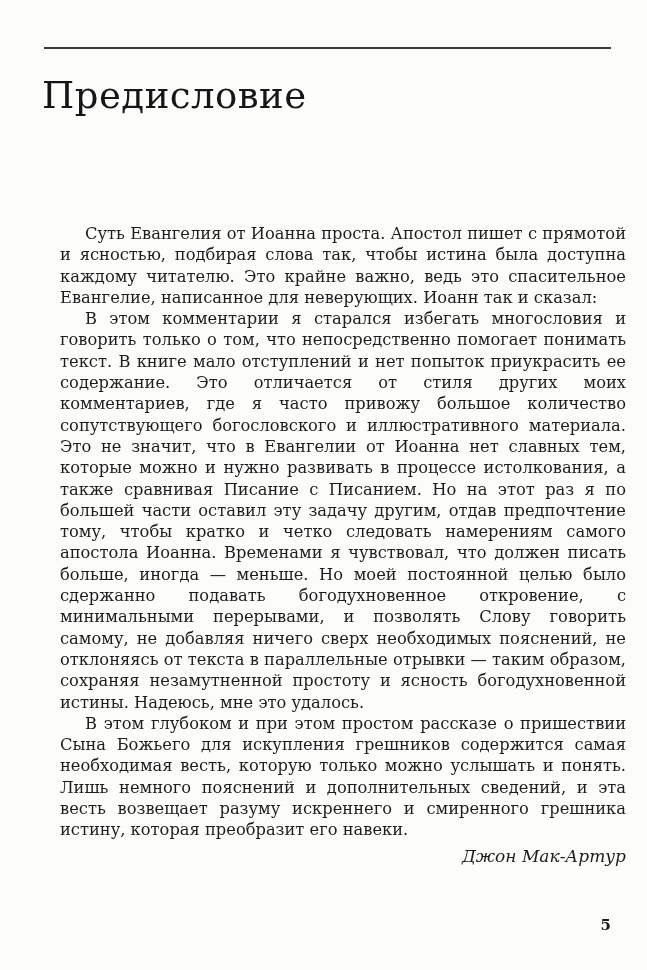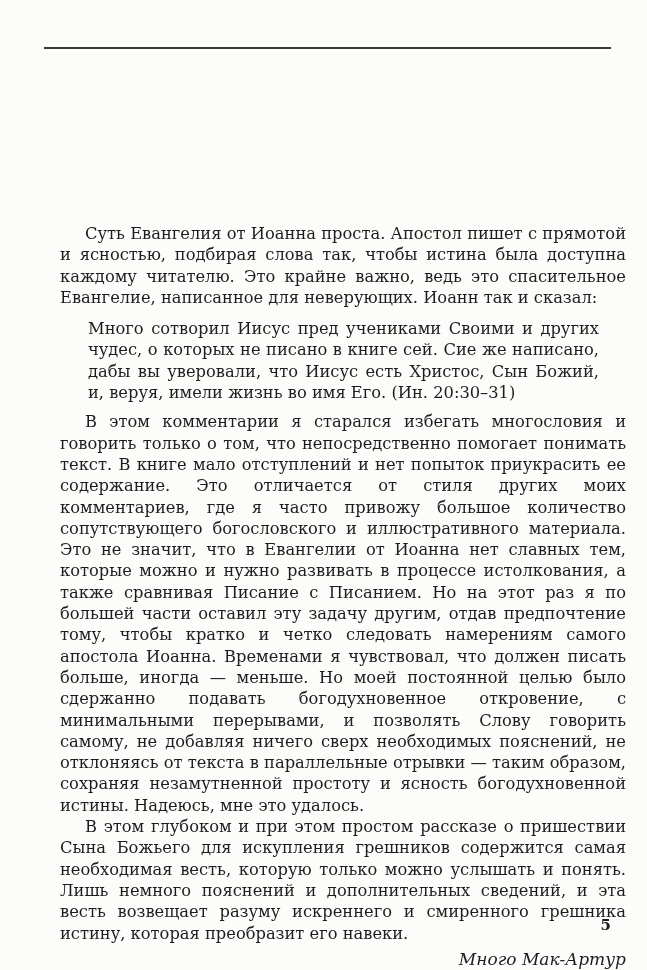--- a/index.html
+++ b/index.html
@@ -76,33 +76,33 @@
     color: #1a1a1a;
   }
 </style>
 </head>
 <body>
 
 <div class="page">
 
   <div class="top-rule"></div>
 
+  <h1 class="page-title">Предисловие</h1>
 
   <div class="content">
 
     <p>Суть Евангелия от Иоанна проста. Апостол пишет с прямотой и ясностью, подбирая слова так, чтобы истина была доступна каждому читателю. Это крайне важно, ведь это спасительное Евангелие, написанное для неверующих. Иоанн так и сказал:</p>
 
-    <blockquote class="scripture-quote">Много сотворил Иисус пред учениками Своими и других чудес, о которых не писано в книге сей. Сие же написано, дабы вы уверовали, что Иисус есть Христос, Сын Божий, и, веруя, имели жизнь во имя Его. (Ин. 20:30–31)</blockquote>
 
     <p>В этом комментарии я старался избегать многословия и говорить только о том, что непосредственно помогает понимать текст. В книге мало отступлений и нет попыток приукрасить ее содержание. Это отличается от стиля других моих комментариев, где я часто привожу большое количество сопутствующего богословского и иллюстративного материала. Это не значит, что в Евангелии от Иоанна нет славных тем, которые можно и нужно развивать в процессе истолкования, а также сравнивая Писание с Писанием. Но на этот раз я по большей части оставил эту задачу другим, отдав предпочтение тому, чтобы кратко и четко следовать намерениям самого апостола Иоанна. Временами я чувствовал, что должен писать больше, иногда — меньше. Но моей постоянной целью было сдержанно подавать богодухновенное откровение, с минимальными перерывами, и позволять Слову говорить самому, не добавляя ничего сверх необходимых пояснений, не отклоняясь от текста в параллельные отрывки — таким образом, сохраняя незамутненной простоту и ясность богодухновенной истины. Надеюсь, мне это удалось.</p>
 
     <p>В этом глубоком и при этом простом рассказе о пришествии Сына Божьего для искупления грешников содержится самая необходимая весть, которую только можно услышать и понять. Лишь немного пояснений и дополнительных сведений, и эта весть возвещает разуму искреннего и смиренного грешника истину, которая преобразит его навеки.</p>
 
     <div class="signature">
-      <div>Много Мак-Артур</div>
+      <div>Джон Мак-Артур</div>
 
     </div>
 
   </div>
 
   <div class="page-number">5</div>
 
 </div>
 
 </body></html>

